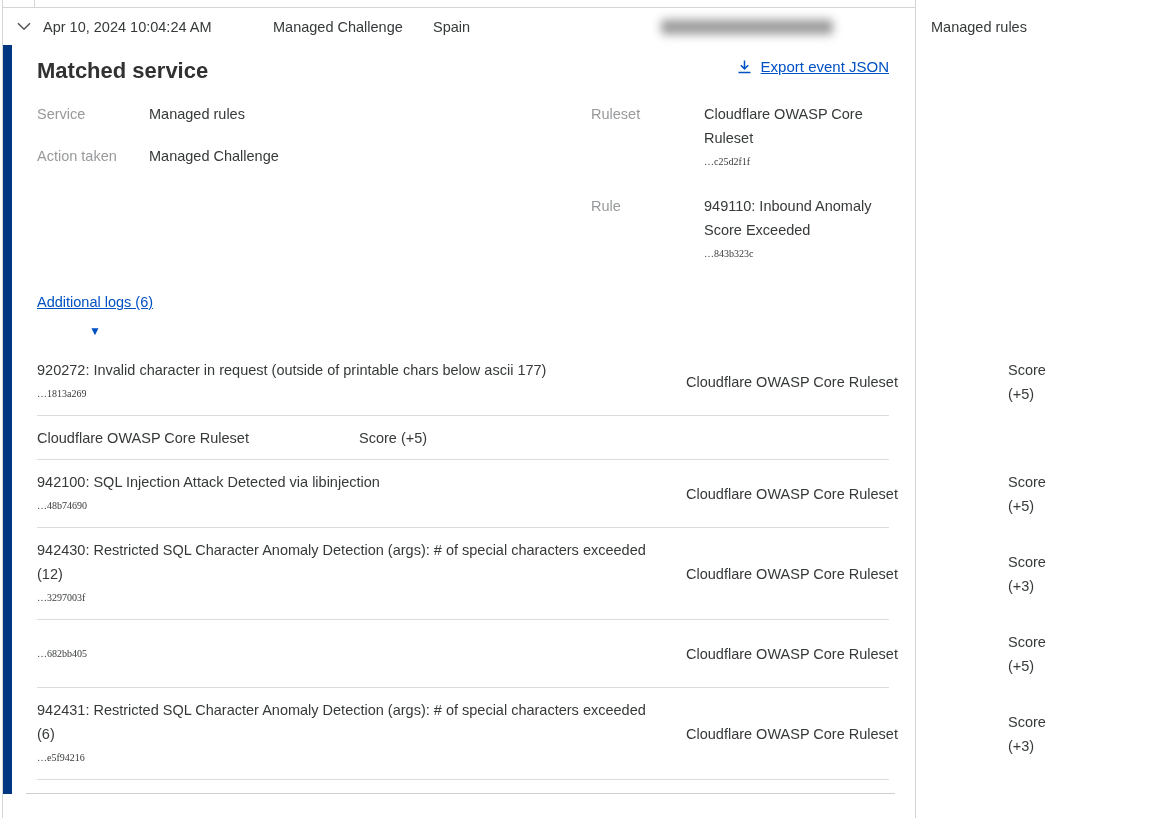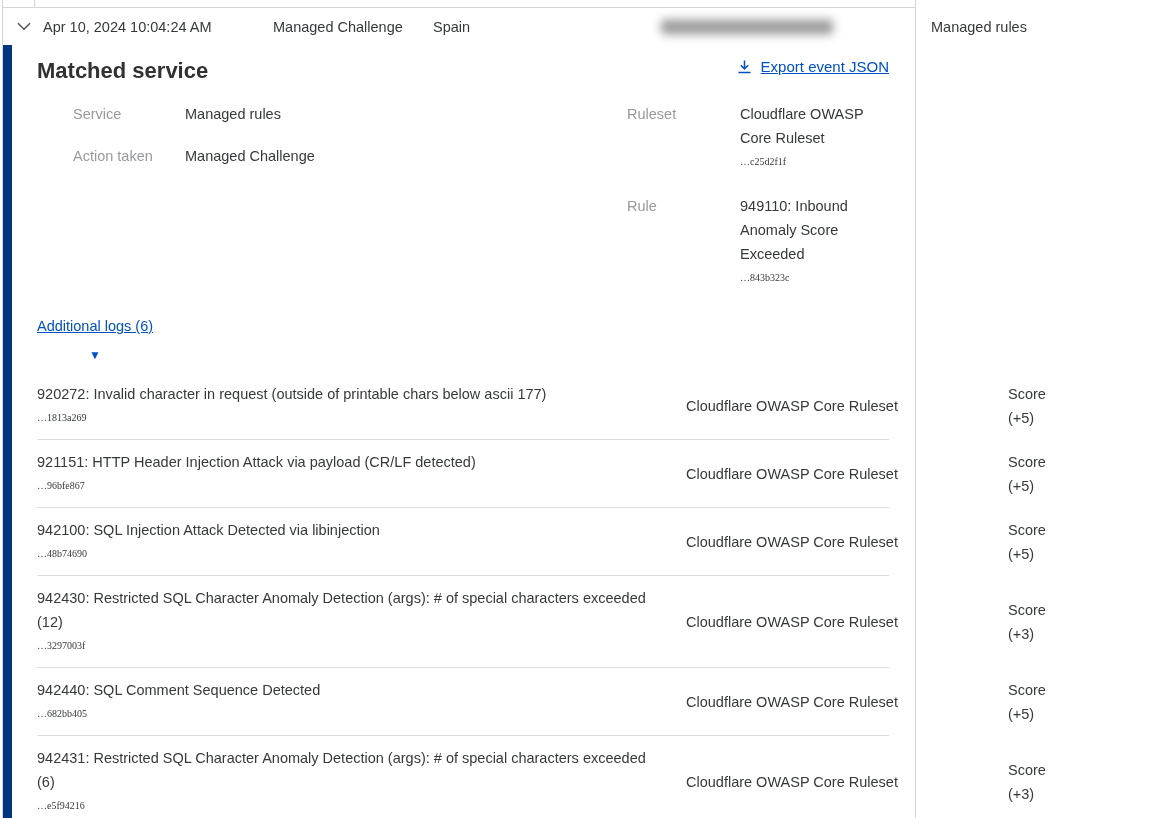--- a/index.html
+++ b/index.html
@@ -76,21 +76,20 @@
     display: flex; margin-top: 16px;
   }
   .fields-left { width: 554px; flex: 0 0 554px; }
   .fields-right { flex: 1; }
   .field-row { display: flex; line-height: 24px; }
   .fields-left .field-row { margin-bottom: 18px; }
   .fields-right .field-row { margin-bottom: 20px; }
   .field-label {
     color: #97999b;
     flex: 0 0 112px;
-    margin-left: 36px;
   }
   .fields-right .field-label { flex: 0 0 113px; }
   .field-value { max-width: 238px; }
   .mono-hash {
     font-family: Liberation Serif, serif;
     font-size: 10px;
     display: block;
   }
   .owasp-value-wrap { display: flex; align-items: center; gap: 10px; }
   .info-icon { font-size: 15px; color: #4a4d4e; cursor: pointer; line-height: 1; }
@@ -197,24 +196,20 @@
         <div class="log-row">
           <div class="log-desc">
             <span class="desc-text">920272: Invalid character in request (outside of printable chars below ascii 177)</span>
             <span class="mono-hash">…1813a269</span>
           </div>
           <div class="log-ruleset">Cloudflare OWASP Core Ruleset</div>
           <div class="log-score">Score (+5)</div>
         </div>
 
         <div class="log-row">
-          <div class="log-desc">
-            <span class="desc-text">921151: HTTP Header Injection Attack via payload (CR/LF detected)</span>
-            <span class="mono-hash">…96bfe867</span>
-          </div>
           <div class="log-ruleset">Cloudflare OWASP Core Ruleset</div>
           <div class="log-score">Score (+5)</div>
         </div>
 
         <div class="log-row">
           <div class="log-desc">
             <span class="desc-text">942100: SQL Injection Attack Detected via libinjection</span>
             <span class="mono-hash">…48b74690</span>
           </div>
           <div class="log-ruleset">Cloudflare OWASP Core Ruleset</div>
@@ -225,21 +220,20 @@
           <div class="log-desc">
             <span class="desc-text">942430: Restricted SQL Character Anomaly Detection (args): # of special characters exceeded (12)</span>
             <span class="mono-hash">…3297003f</span>
           </div>
           <div class="log-ruleset">Cloudflare OWASP Core Ruleset</div>
           <div class="log-score">Score (+3)</div>
         </div>
 
         <div class="log-row">
           <div class="log-desc">
-            <span class="desc-text">942440: SQL Comment Sequence Detected</span>
             <span class="mono-hash">…682bb405</span>
           </div>
           <div class="log-ruleset">Cloudflare OWASP Core Ruleset</div>
           <div class="log-score">Score (+5)</div>
         </div>
 
         <div class="log-row">
           <div class="log-desc">
             <span class="desc-text">942431: Restricted SQL Character Anomaly Detection (args): # of special characters exceeded (6)</span>
             <span class="mono-hash">…e5f94216</span>

